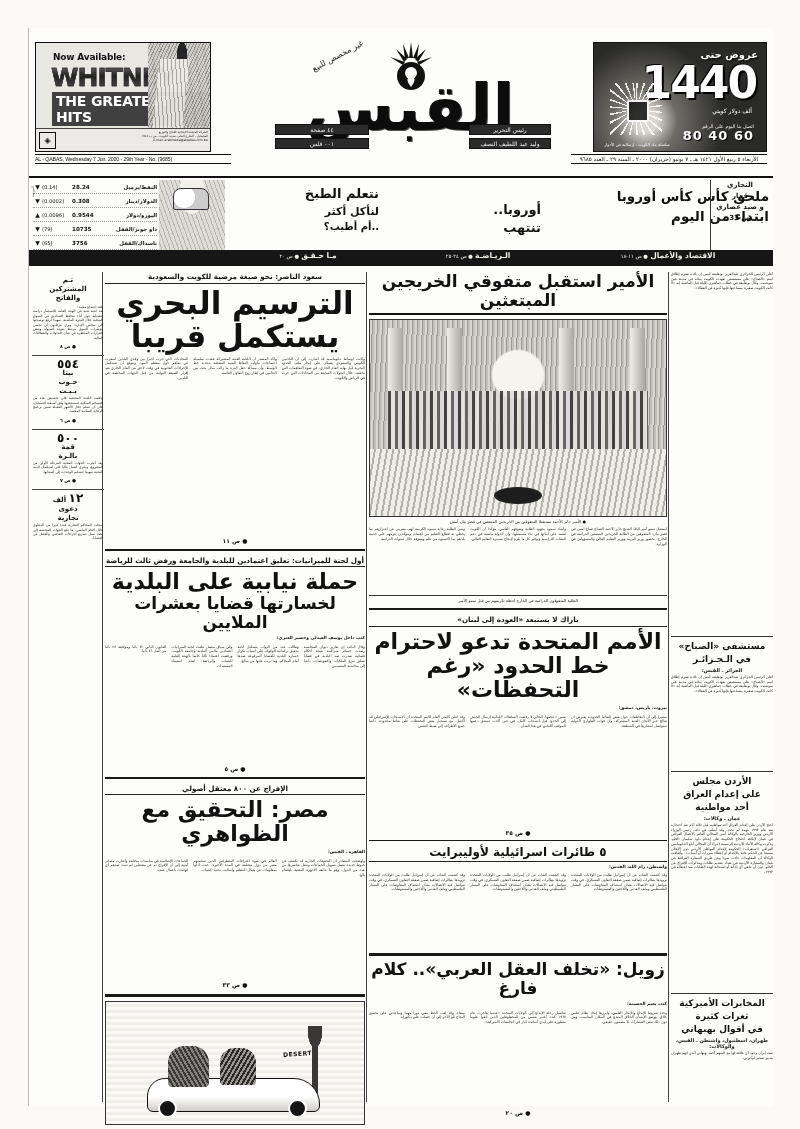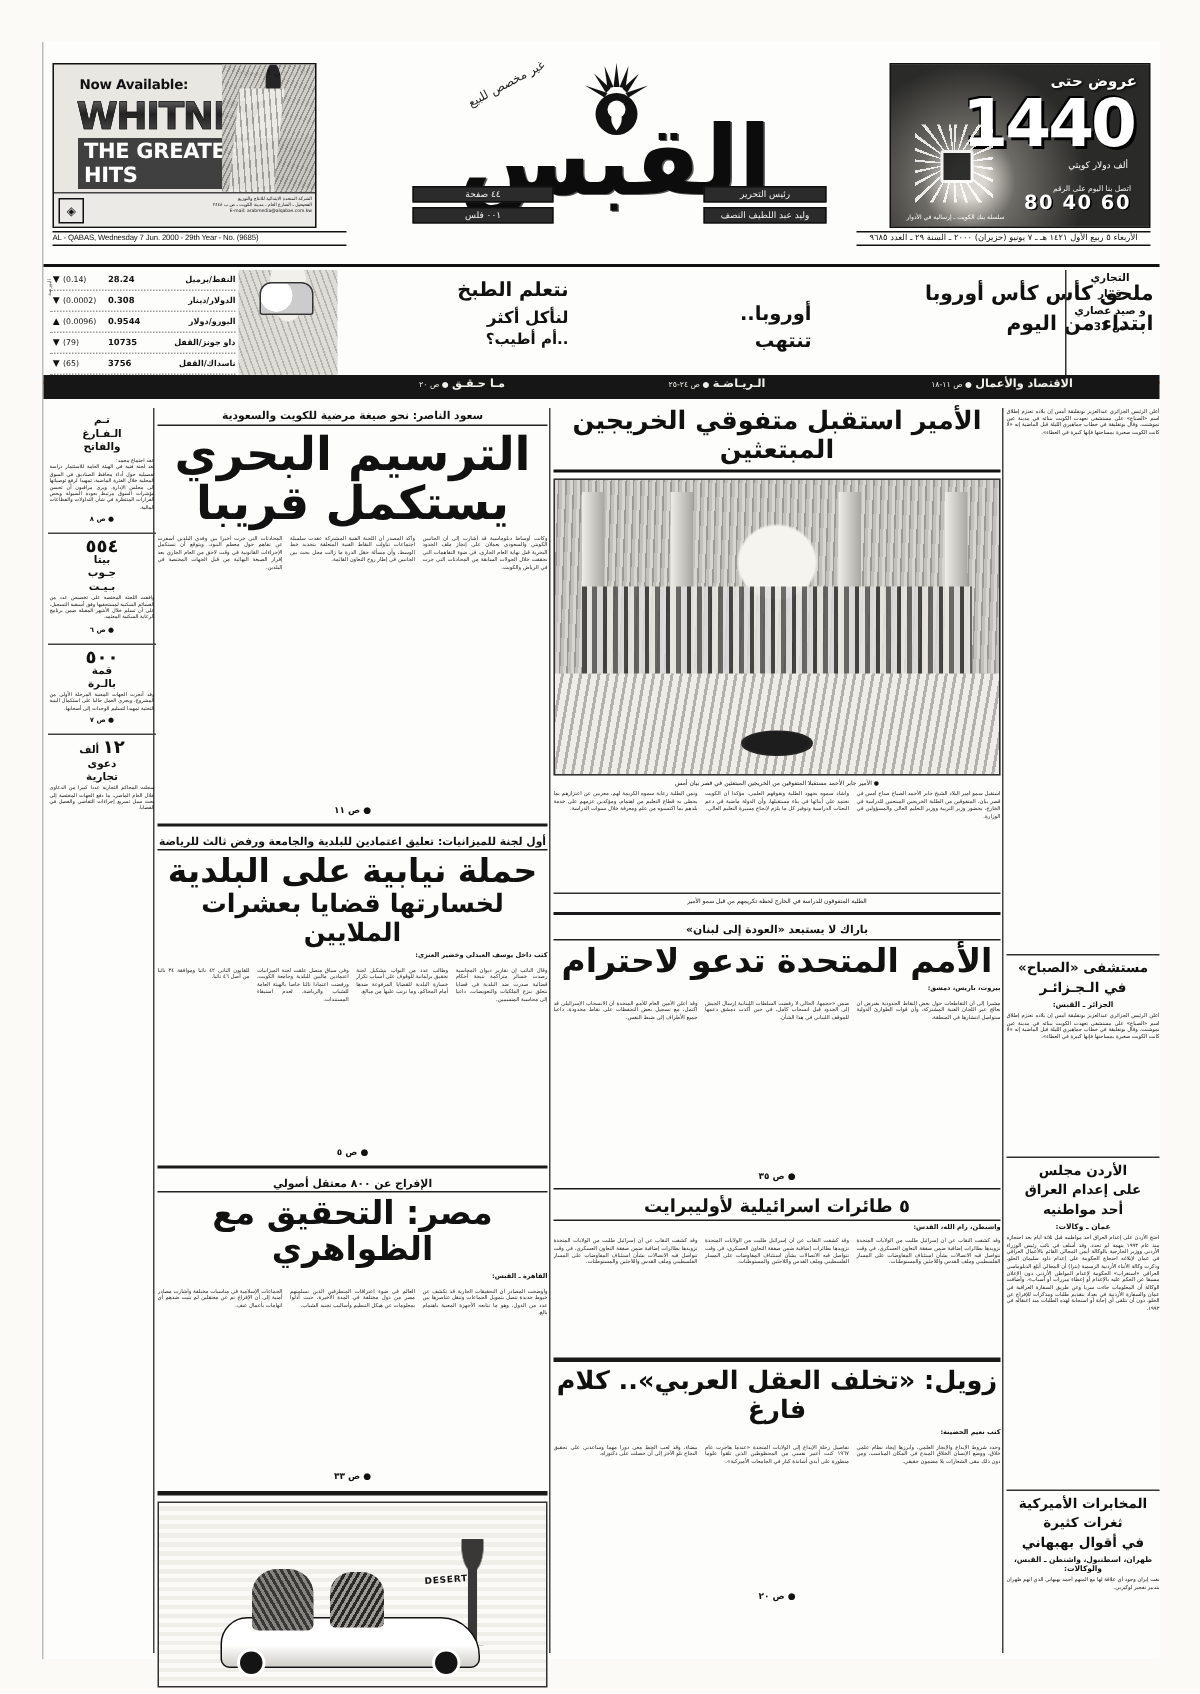--- a/index.html
+++ b/index.html
@@ -463,21 +463,21 @@
   </div>
 
   <div class="grid">
     <div class="sep" style="left:73px"></div>
     <div class="sep" style="left:337px"></div>
     <div class="sep" style="left:639px"></div>
 
     <div class="col-far-left">
       <div class="idx-item">
         <div>تـم</div>
-        <div>الـفـارغ</div>
+        <div>المشتركين</div>
         <div>والفاتح</div>
         <div class="idx-note" style="margin-top:2px">عقد اجتماع محمد:</div>
         <div class="idx-note">تعد لجنة فنية في الهيئة العامة للاستثمار دراسة تفصيلية حول أداء محافظ الصناديق في السوق المحلية خلال الفترة الماضية، تمهيدا لرفع توصياتها إلى مجلس الإدارة. ويرى مراقبون أن تحسن مؤشرات السوق مرتبط بعودة السيولة وبعض القرارات المنتظرة في شأن التداولات والقطاعات المالية.</div>
         <div class="end-dot">● ص ٨</div>
       </div>
       <div class="idx-item">
         <div class="idx-num">٥٥٤</div>
         <div>بيتا</div>
         <div>جـوب</div>
         <div>بـيـت</div>
@@ -601,20 +601,21 @@
               </div>
         </div>
         <div class="cap" style="border-top:1px solid #333;padding-top:2px">الطلبة المتفوقون للدراسة في الخارج لحظة تكريمهم من قبل سمو الأمير</div>
       </div>
 
       <div class="rule hr2" style="margin:5px 0"></div>
 
       <div>
         <div class="kicker">باراك لا يستبعد «العودة إلى لبنان»</div>
         <div class="head-lg">الأمم المتحدة تدعو لاحترام</div>
+        <div class="head-lg">خط الحدود «رغم التحفظات»</div>
         <div class="lede" style="margin-top:3px">بيروت، باريس، دمشق:</div>
         <div class="body-cols" style="height:112px;overflow:hidden">
           <div class="bcol">
                 <div class="btext">مشيرا إلى أن التقاطعات حول بعض النقاط الحدودية يفترض أن تعالج عبر اللجان الفنية المشتركة، وأن قوات الطوارئ الدولية ستواصل انتشارها في المنطقة.</div>
               </div>
           <div class="bcol">
                 <div class="btext">ضمن «حجمها، الحالي لا رفضت السلطات اللبنانية إرسال الجيش إلى الحدود قبل انسحاب كامل، في حين أكدت دمشق دعمها للموقف اللبناني في هذا الشأن.</div>
               </div>
           <div class="bcol">
                 <div class="btext">وقد أعلن الأمين العام للأمم المتحدة أن الانسحاب الإسرائيلي قد اكتمل، مع تسجيل بعض التحفظات على نقاط محدودة، داعيا جميع الأطراف إلى ضبط النفس.</div>

